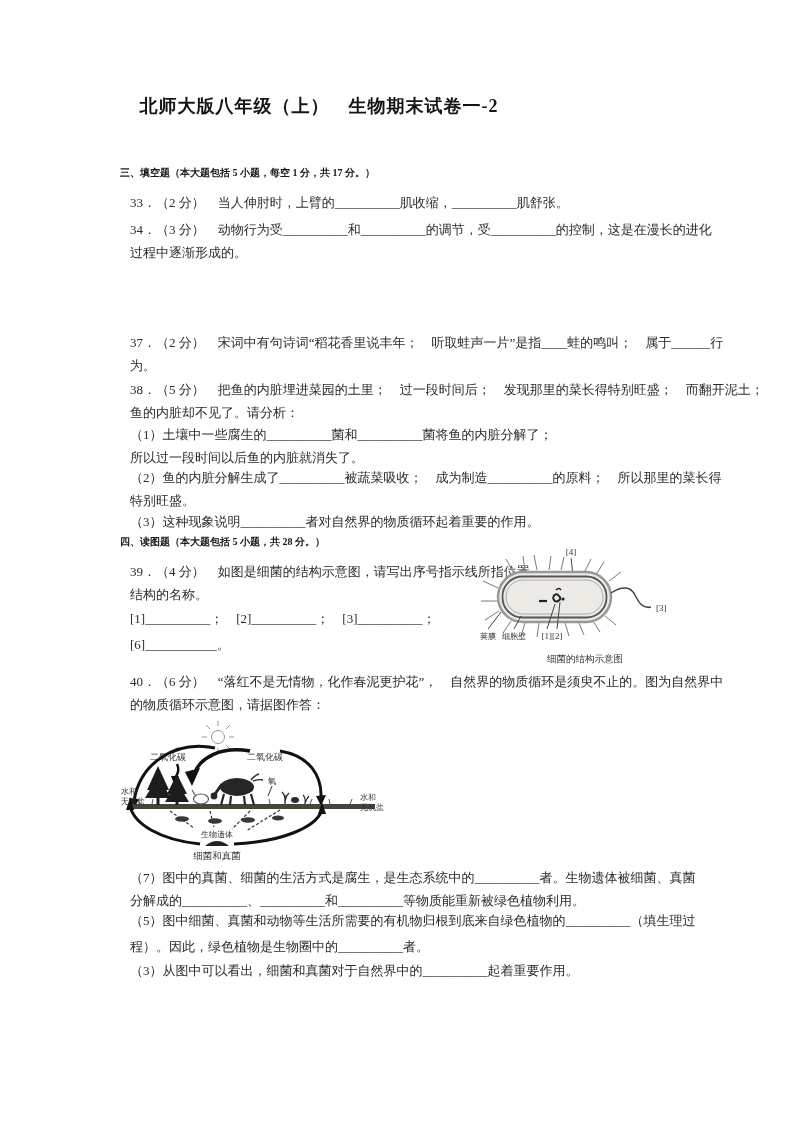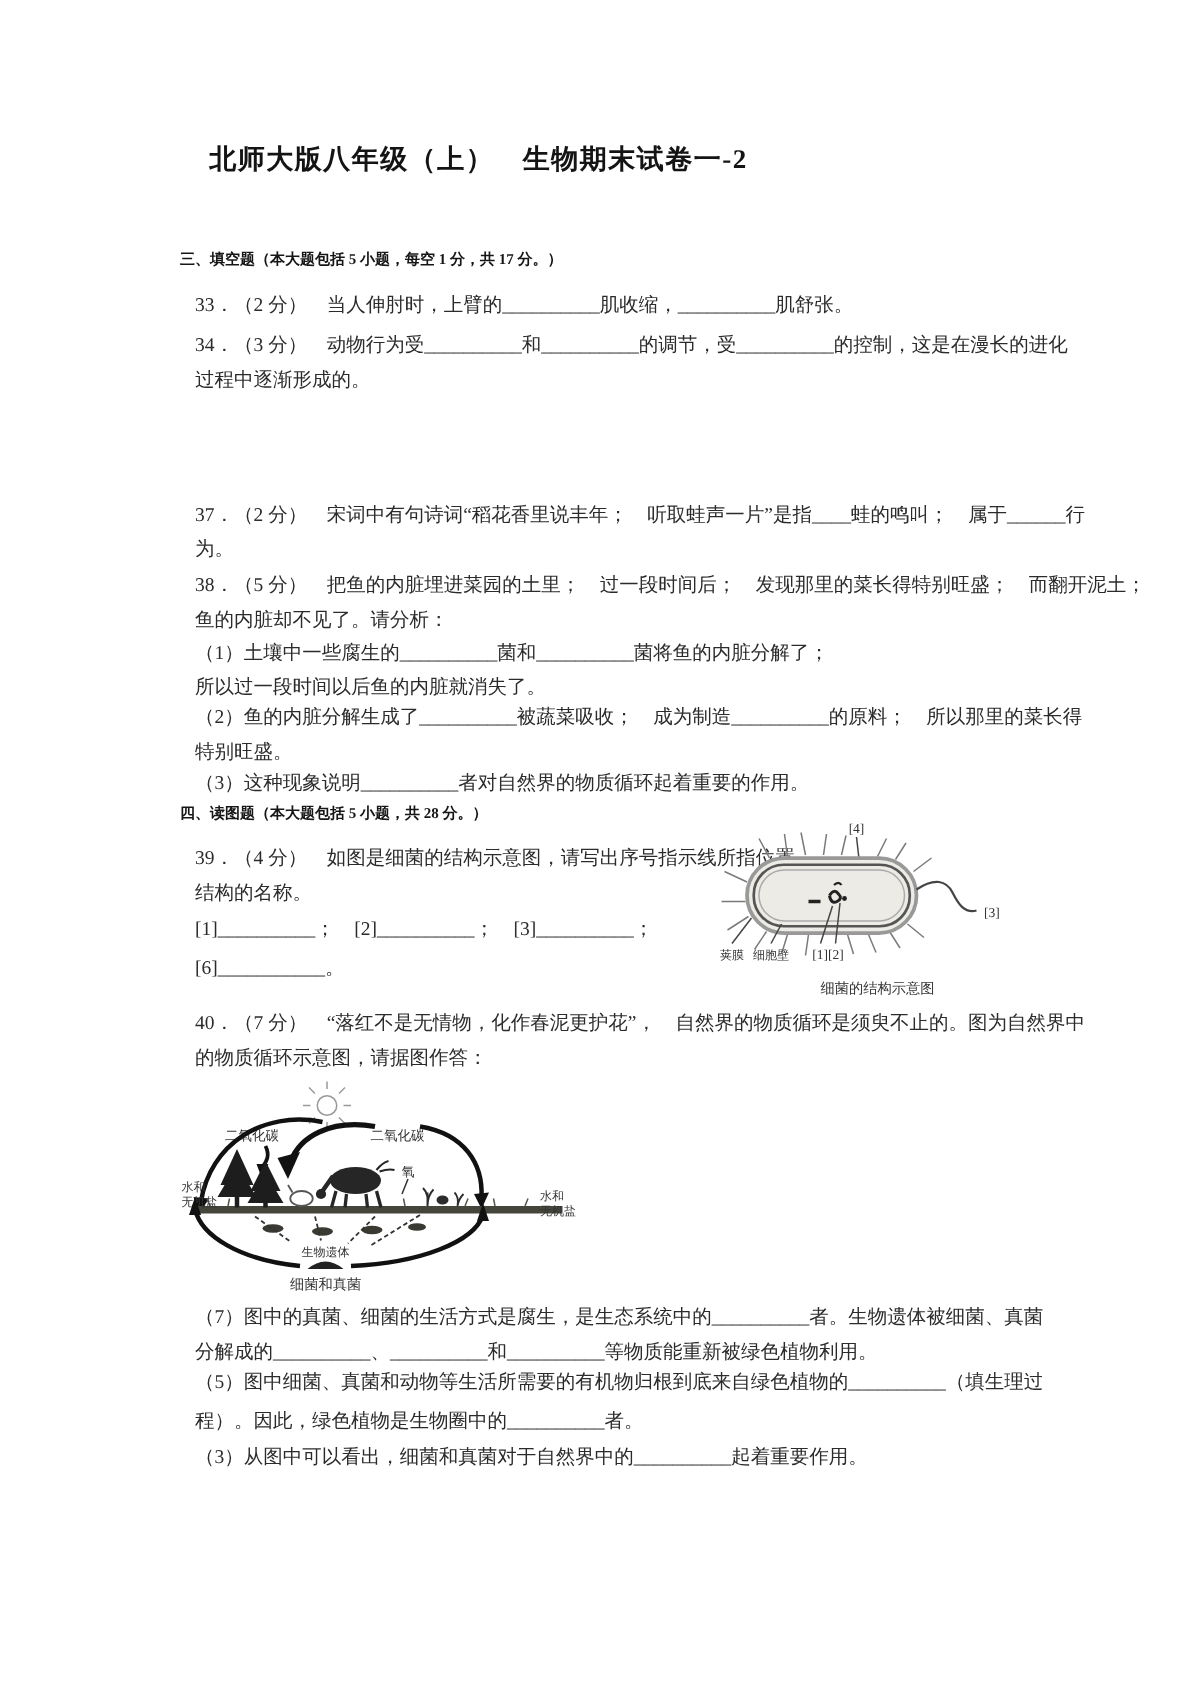--- a/index.html
+++ b/index.html
@@ -120,21 +120,21 @@
     <text x="15" y="96" font-size="8" text-anchor="middle">荚膜</text>
     <line x1="41" y1="86" x2="48" y2="73" stroke="#444" stroke-width="1"></line>
     <text x="41" y="96" font-size="8" text-anchor="middle">细胞壁</text>
 
     <path d="M138,50 C150,42 158,44 162,52 C166,60 170,66 178,64" fill="none" stroke="#444" stroke-width="1.5"></path>
     <text x="183" y="68" font-size="9">[3]</text>
 
     <text x="112" y="119" font-size="9.5" text-anchor="middle">细菌的结构示意图</text>
   </svg>
 
-  <div class="para" style="top:670px;">40．（7 分）　“落红不是无情物，化作春泥更护花”，　自然界的物质循环是须臾不止的。图为自然界中
+  <div class="para" style="top:670px;">40．（6 分）　“落红不是无情物，化作春泥更护花”，　自然界的物质循环是须臾不止的。图为自然界中
 的物质循环示意图，请据图作答：</div>
 
   <svg class="fig" style="left:120px; top:718px;" width="270" height="148" viewBox="0 0 270 148">
 
     <g stroke="#999" fill="none">
       <circle cx="98" cy="19" r="6.5"></circle>
       <line x1="98" y1="8" x2="98" y2="3"></line>
         <line x1="98" y1="30" x2="98" y2="35"></line>
       <line x1="87" y1="19" x2="82" y2="19"></line>
         <line x1="109" y1="19" x2="114" y2="19"></line>

